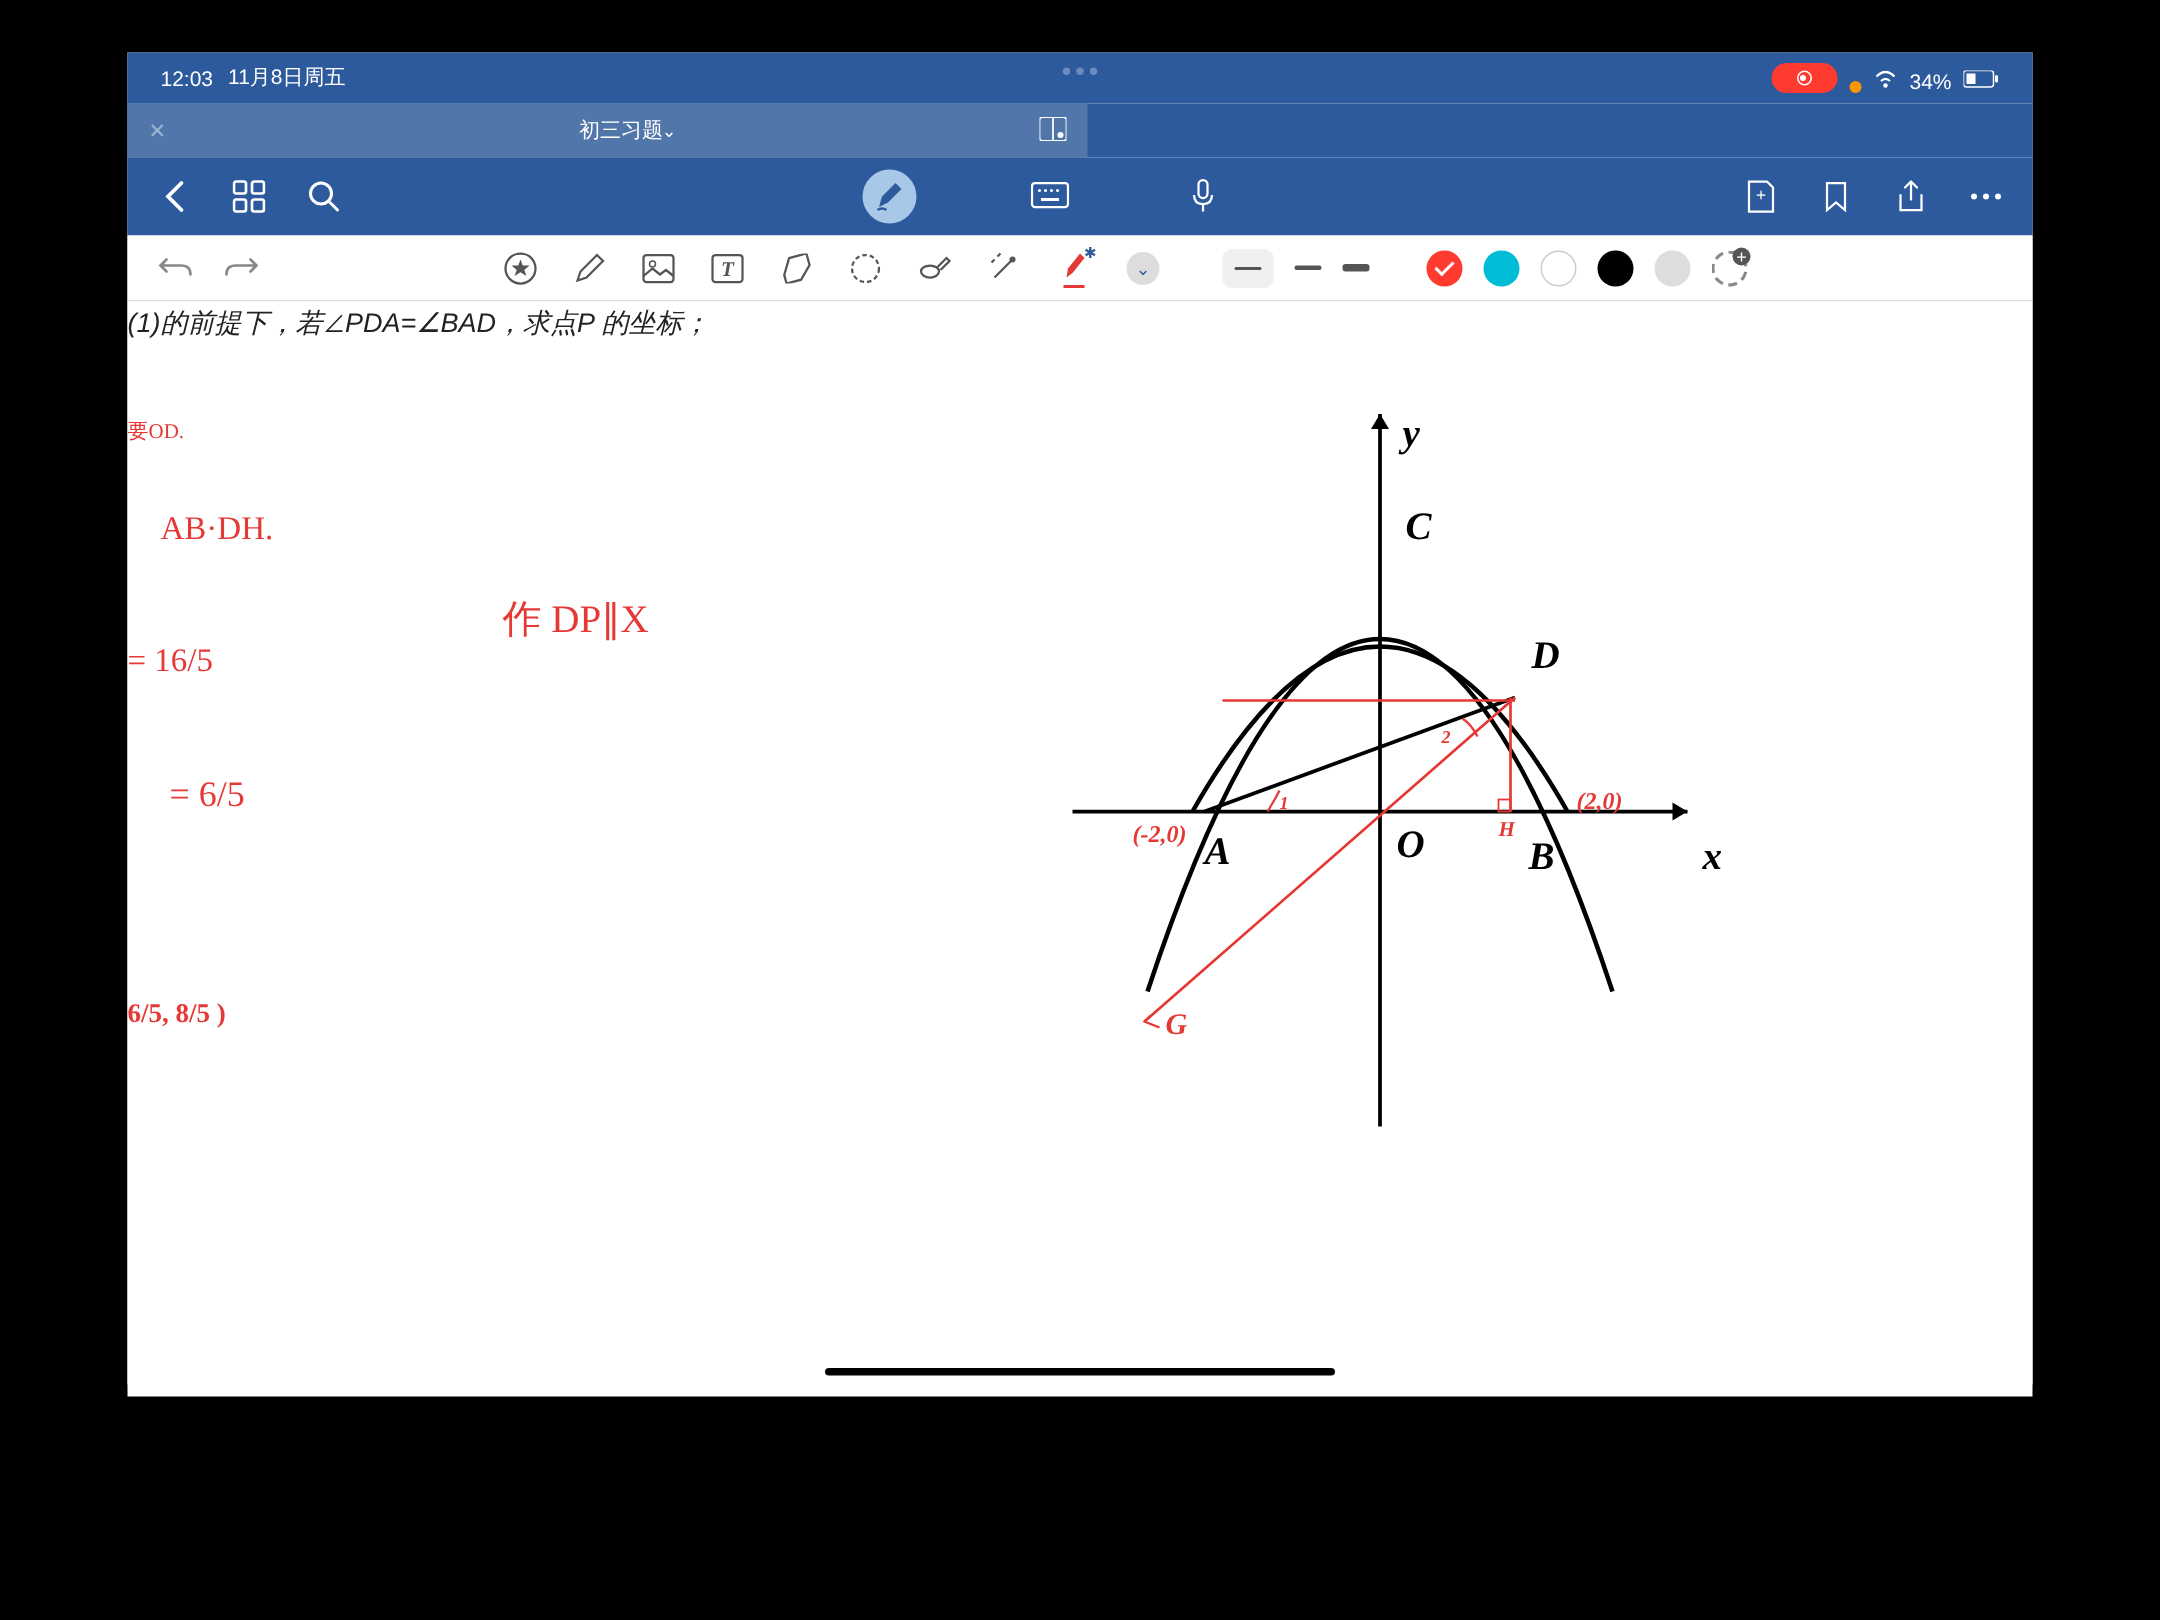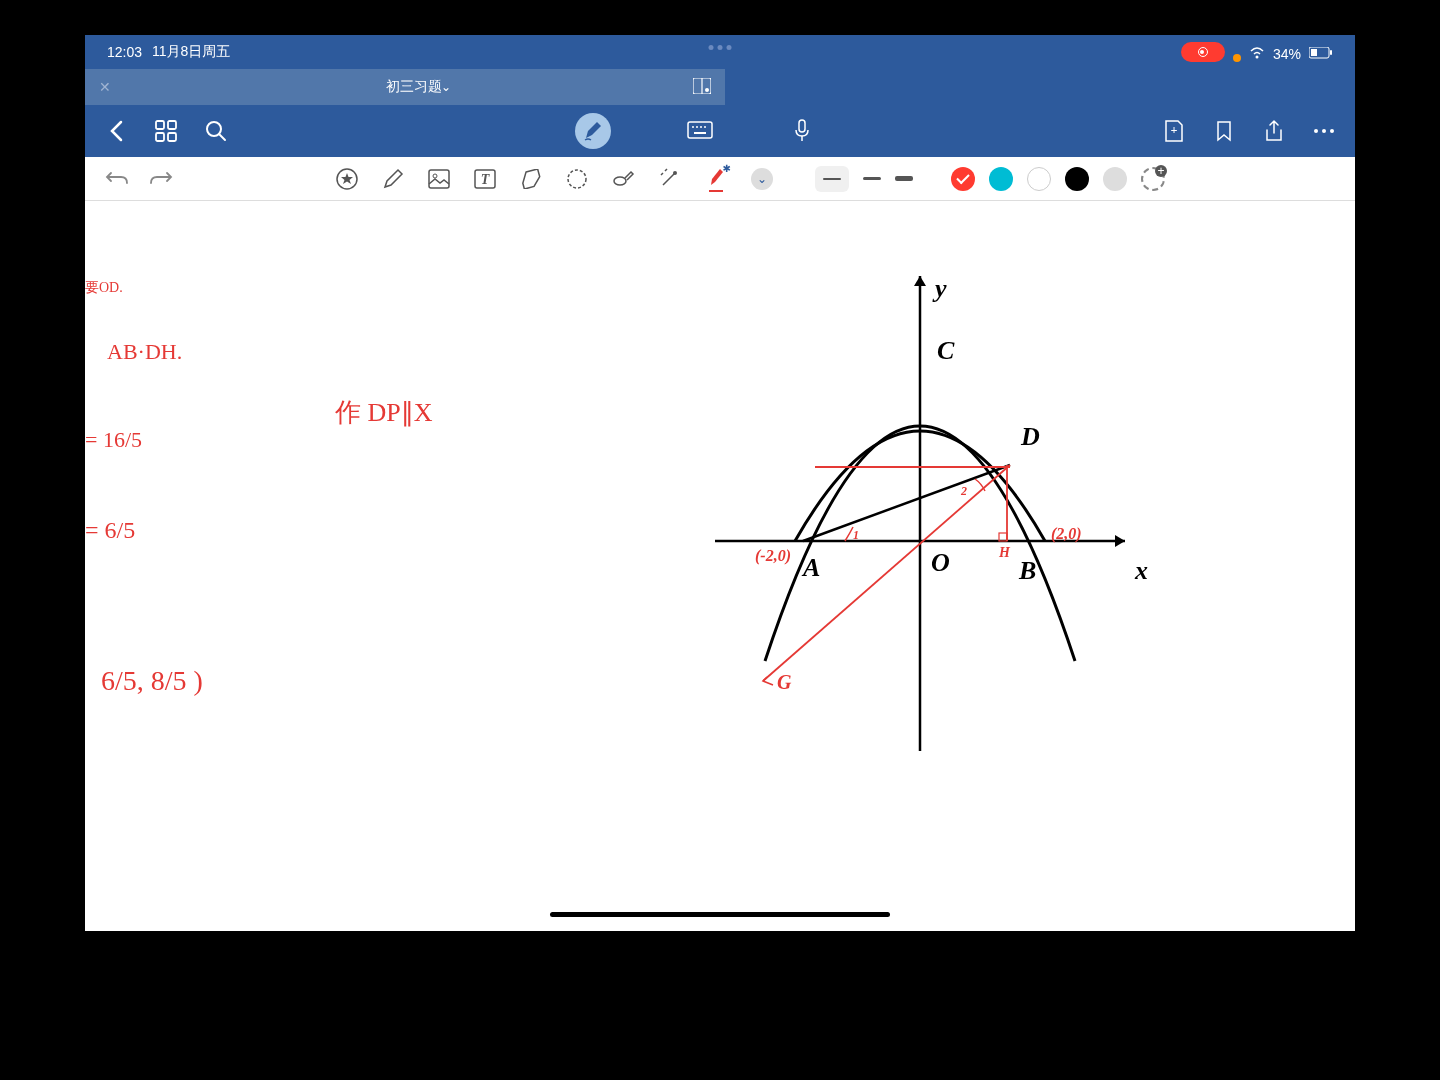--- a/index.html
+++ b/index.html
@@ -249,27 +249,28 @@
       <div class="color-swatch red"></div>
       <div class="color-swatch" style="background:#00bcd4;"></div>
       <div class="color-swatch" style="background:#fff;border:1px solid #ccc;"></div>
       <div class="color-swatch" style="background:#000;"></div>
       <div class="color-swatch" style="background:#ddd;"></div>
       <div class="add-color"></div>
     </div>
   </div>
 
   <div class="canvas">
+    <div class="cutoff-text">(1)的前提下，若∠PDA=∠BAD，求点P 的坐标；</div>
 
     <div class="handwrite" style="top:78px;left:0;font-size:14px;">要OD.</div>
     <div class="handwrite" style="top:138px;left:0;font-size:22px;padding-left:22px;">AB·DH.</div>
     <div class="handwrite" style="top:182px;left:0;font-size:22px;margin-top:44px;">= 16/5</div>
     <div class="handwrite" style="top:194px;left:210px;font-size:26px;margin-left:40px;">作 DP∥X</div>
-    <div class="handwrite" style="top:316px;left:0;font-size:24px;">= 6/5</div>
-    <div class="handwrite" style="top:464px;left:16px;font-size:28px;">6/5, 8/5 )</div>
+    <div class="handwrite" style="top:316px;left:0;font-size:24px;padding-left:28px;">= 6/5</div>
+    <div class="handwrite" style="top:464px;left:0;font-size:18px;font-weight:bold;">6/5, 8/5 )</div>
 
     <svg width="460" height="520" style="position:absolute;left:610px;top:60px;">
 
       <line x1="20" y1="280" x2="430" y2="280" stroke="#000" stroke-width="2.5"></line>
       <path d="M430 280 L420 274 L420 286 Z" fill="#000"></path>
       <line x1="225" y1="490" x2="225" y2="15" stroke="#000" stroke-width="2.5"></line>
       <path d="M225 15 L219 25 L231 25 Z" fill="#000"></path>
 
       <path d="M 70 400 Q 225 -70 380 400" stroke="#000" stroke-width="3" fill="none"></path>
 

